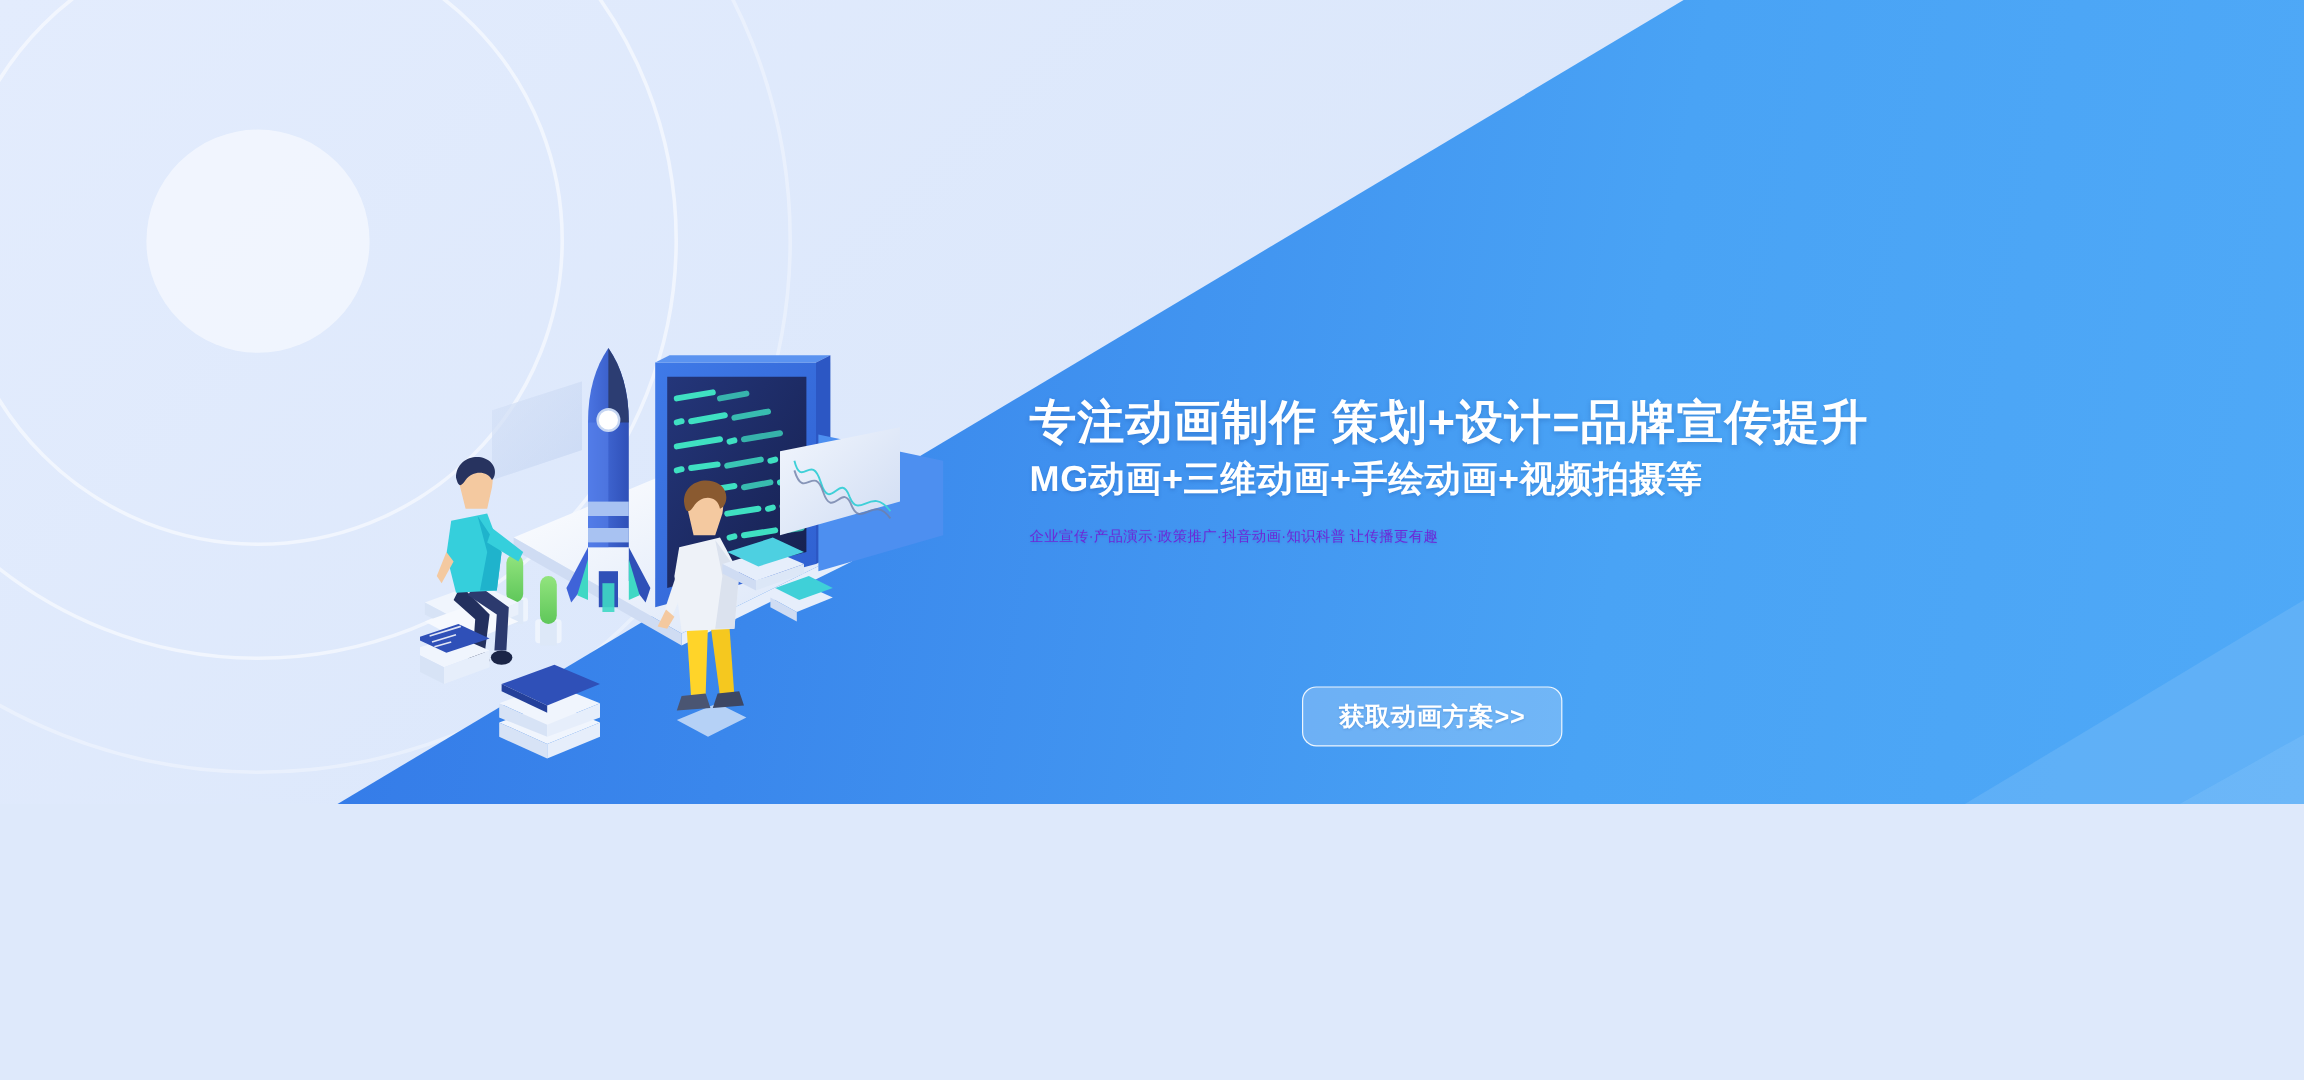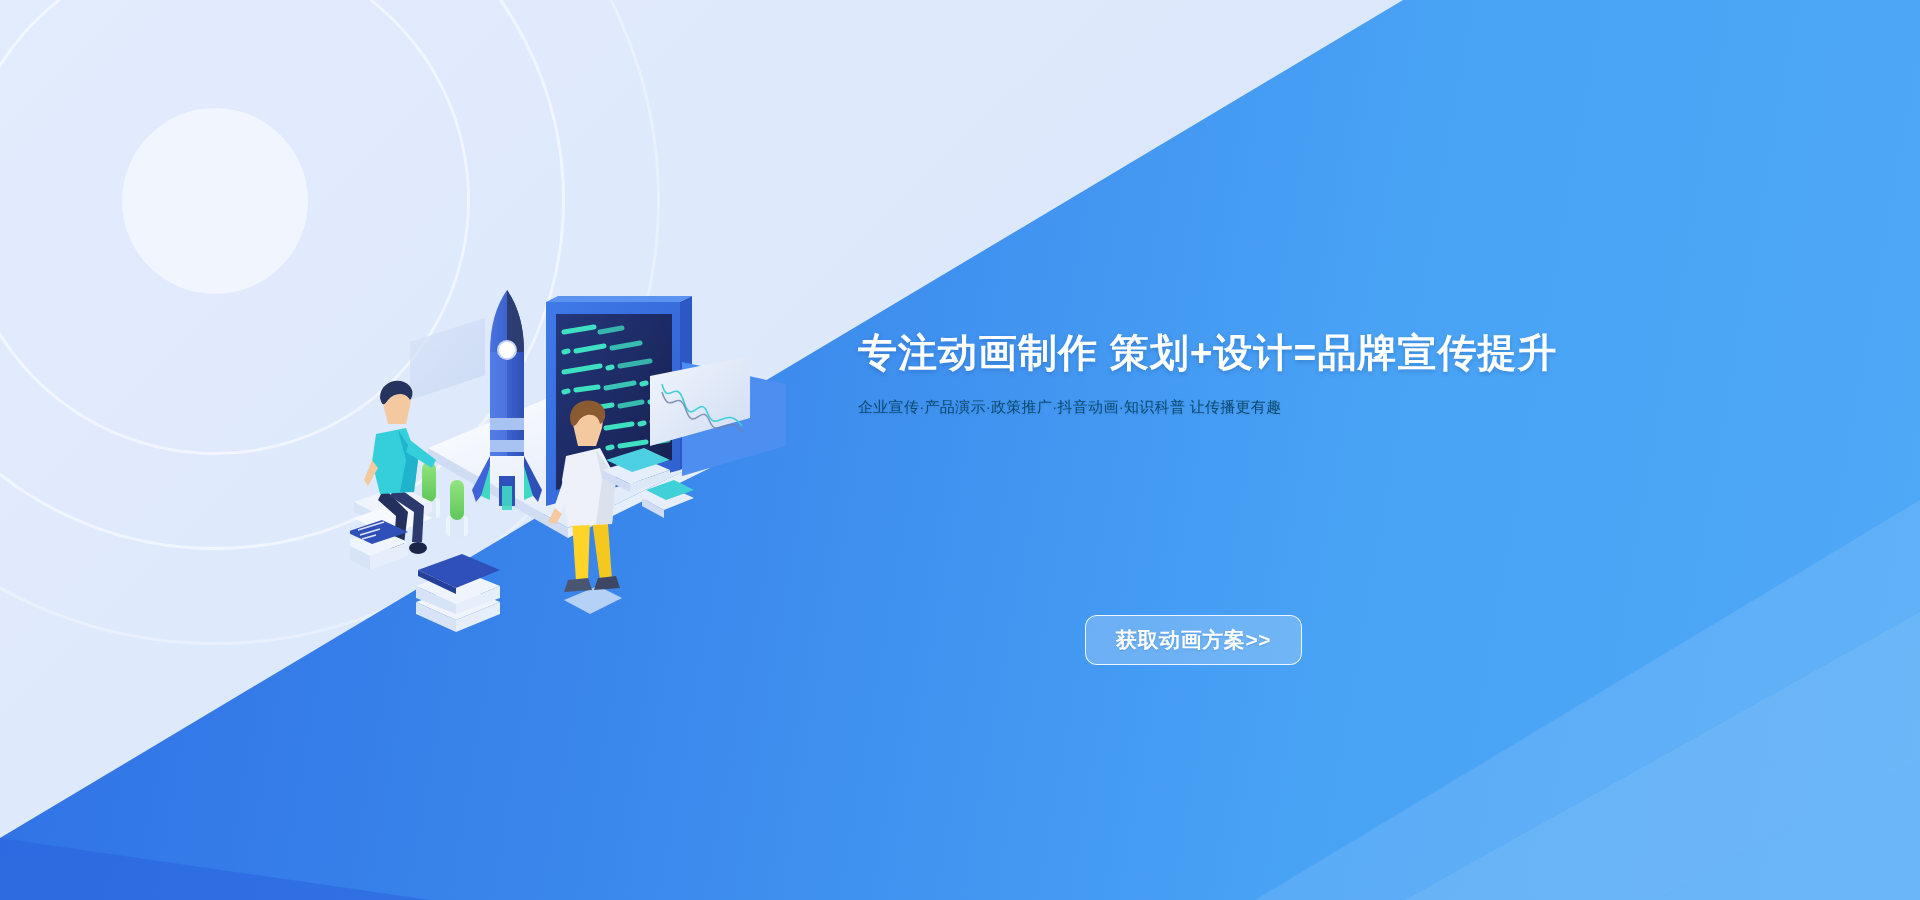--- a/index.html
+++ b/index.html
@@ -2,21 +2,21 @@
 <html><head>
 <meta charset="utf-8">
 <style>
   * { margin:0; padding:0; box-sizing:border-box; }
   html, body {
     width:1920px; height:900px; overflow:hidden;
     font-family:"Liberation Sans","DejaVu Sans",sans-serif;
     background:#dee9fb;
   }
   #banner {
-    position:relative; width:1920px; height:900px; overflow:hidden;
+    position:relative; width:1920px; height:670px; overflow:hidden;
     background:#dfe9fb;
   }
 
   
   .bg-left {
     position:absolute; inset:0;
     background:linear-gradient(135deg,#e3ecfd 0%,#dbe7fb 55%,#d6e4fb 100%);
   }
   .bg-blue-diagonal {
     position:absolute; inset:0;
@@ -72,37 +72,36 @@
     text-shadow:0 2px 4px rgba(20,70,150,0.30);
   }
   .headline-2 {
     margin-top:7px;
     font-size:30px; font-weight:bold; color:#ffffff; letter-spacing:.5px;
     line-height:1.18; white-space:nowrap;
     text-shadow:0 2px 3px rgba(20,70,150,0.26);
   }
   .sub { margin-top:20px; }
   .sub-line {
-    font-size:15px; color:#0c4a6e; line-height:1.62;
+    font-size:12px; color:#6d28d9; line-height:1.62;
     letter-spacing:.3px; white-space:nowrap; font-weight:500;
     text-shadow:0 1px 2px rgba(20,70,150,0.18);
   }
 
   
   .cta-wrap { position:absolute; left:1085px; top:572px; }
   .cta {
     display:flex; align-items:center; justify-content:center;
     width:217px; height:50px;
     background:rgba(255,255,255,0.22);
     border:1.6px solid rgba(255,255,255,0.88);
     border-radius:12px;
     color:#ffffff; font-size:21px; font-weight:bold; letter-spacing:.6px;
     cursor:pointer; white-space:nowrap;
     text-shadow:0 1px 2px rgba(20,70,150,0.22);
-    margin-top:43px;
   }
 </style>
 </head>
 <body>
 
 <div id="banner">
 
   <div class="bg-left"></div>
 
   <div>
@@ -303,20 +302,21 @@
           <path d="M106 324 L150 306 L150 318 L106 334 Z" fill="#e6eefb"></path>
           <path d="M68 290 L112 274 L150 290 L106 308 Z" fill="#2f50b8"></path>
           <path d="M68 290 L106 308 L106 314 L68 296 Z" fill="#24409a"></path>
         </g>
       </g>
     </svg>
   </div>
 
   <div class="copy">
     <div class="headline-1">专注动画制作 策划+设计=品牌宣传提升</div>
+    <div class="headline-2">MG动画+三维动画+手绘动画+视频拍摄等</div>
     <div class="sub">
       <div class="sub-line">企业宣传·产品演示·政策推广·抖音动画·知识科普 让传播更有趣</div>
     </div>
   </div>
 
   <div class="cta-wrap">
     <div class="cta">获取动画方案&gt;&gt;</div>
   </div>
 
 </div>

